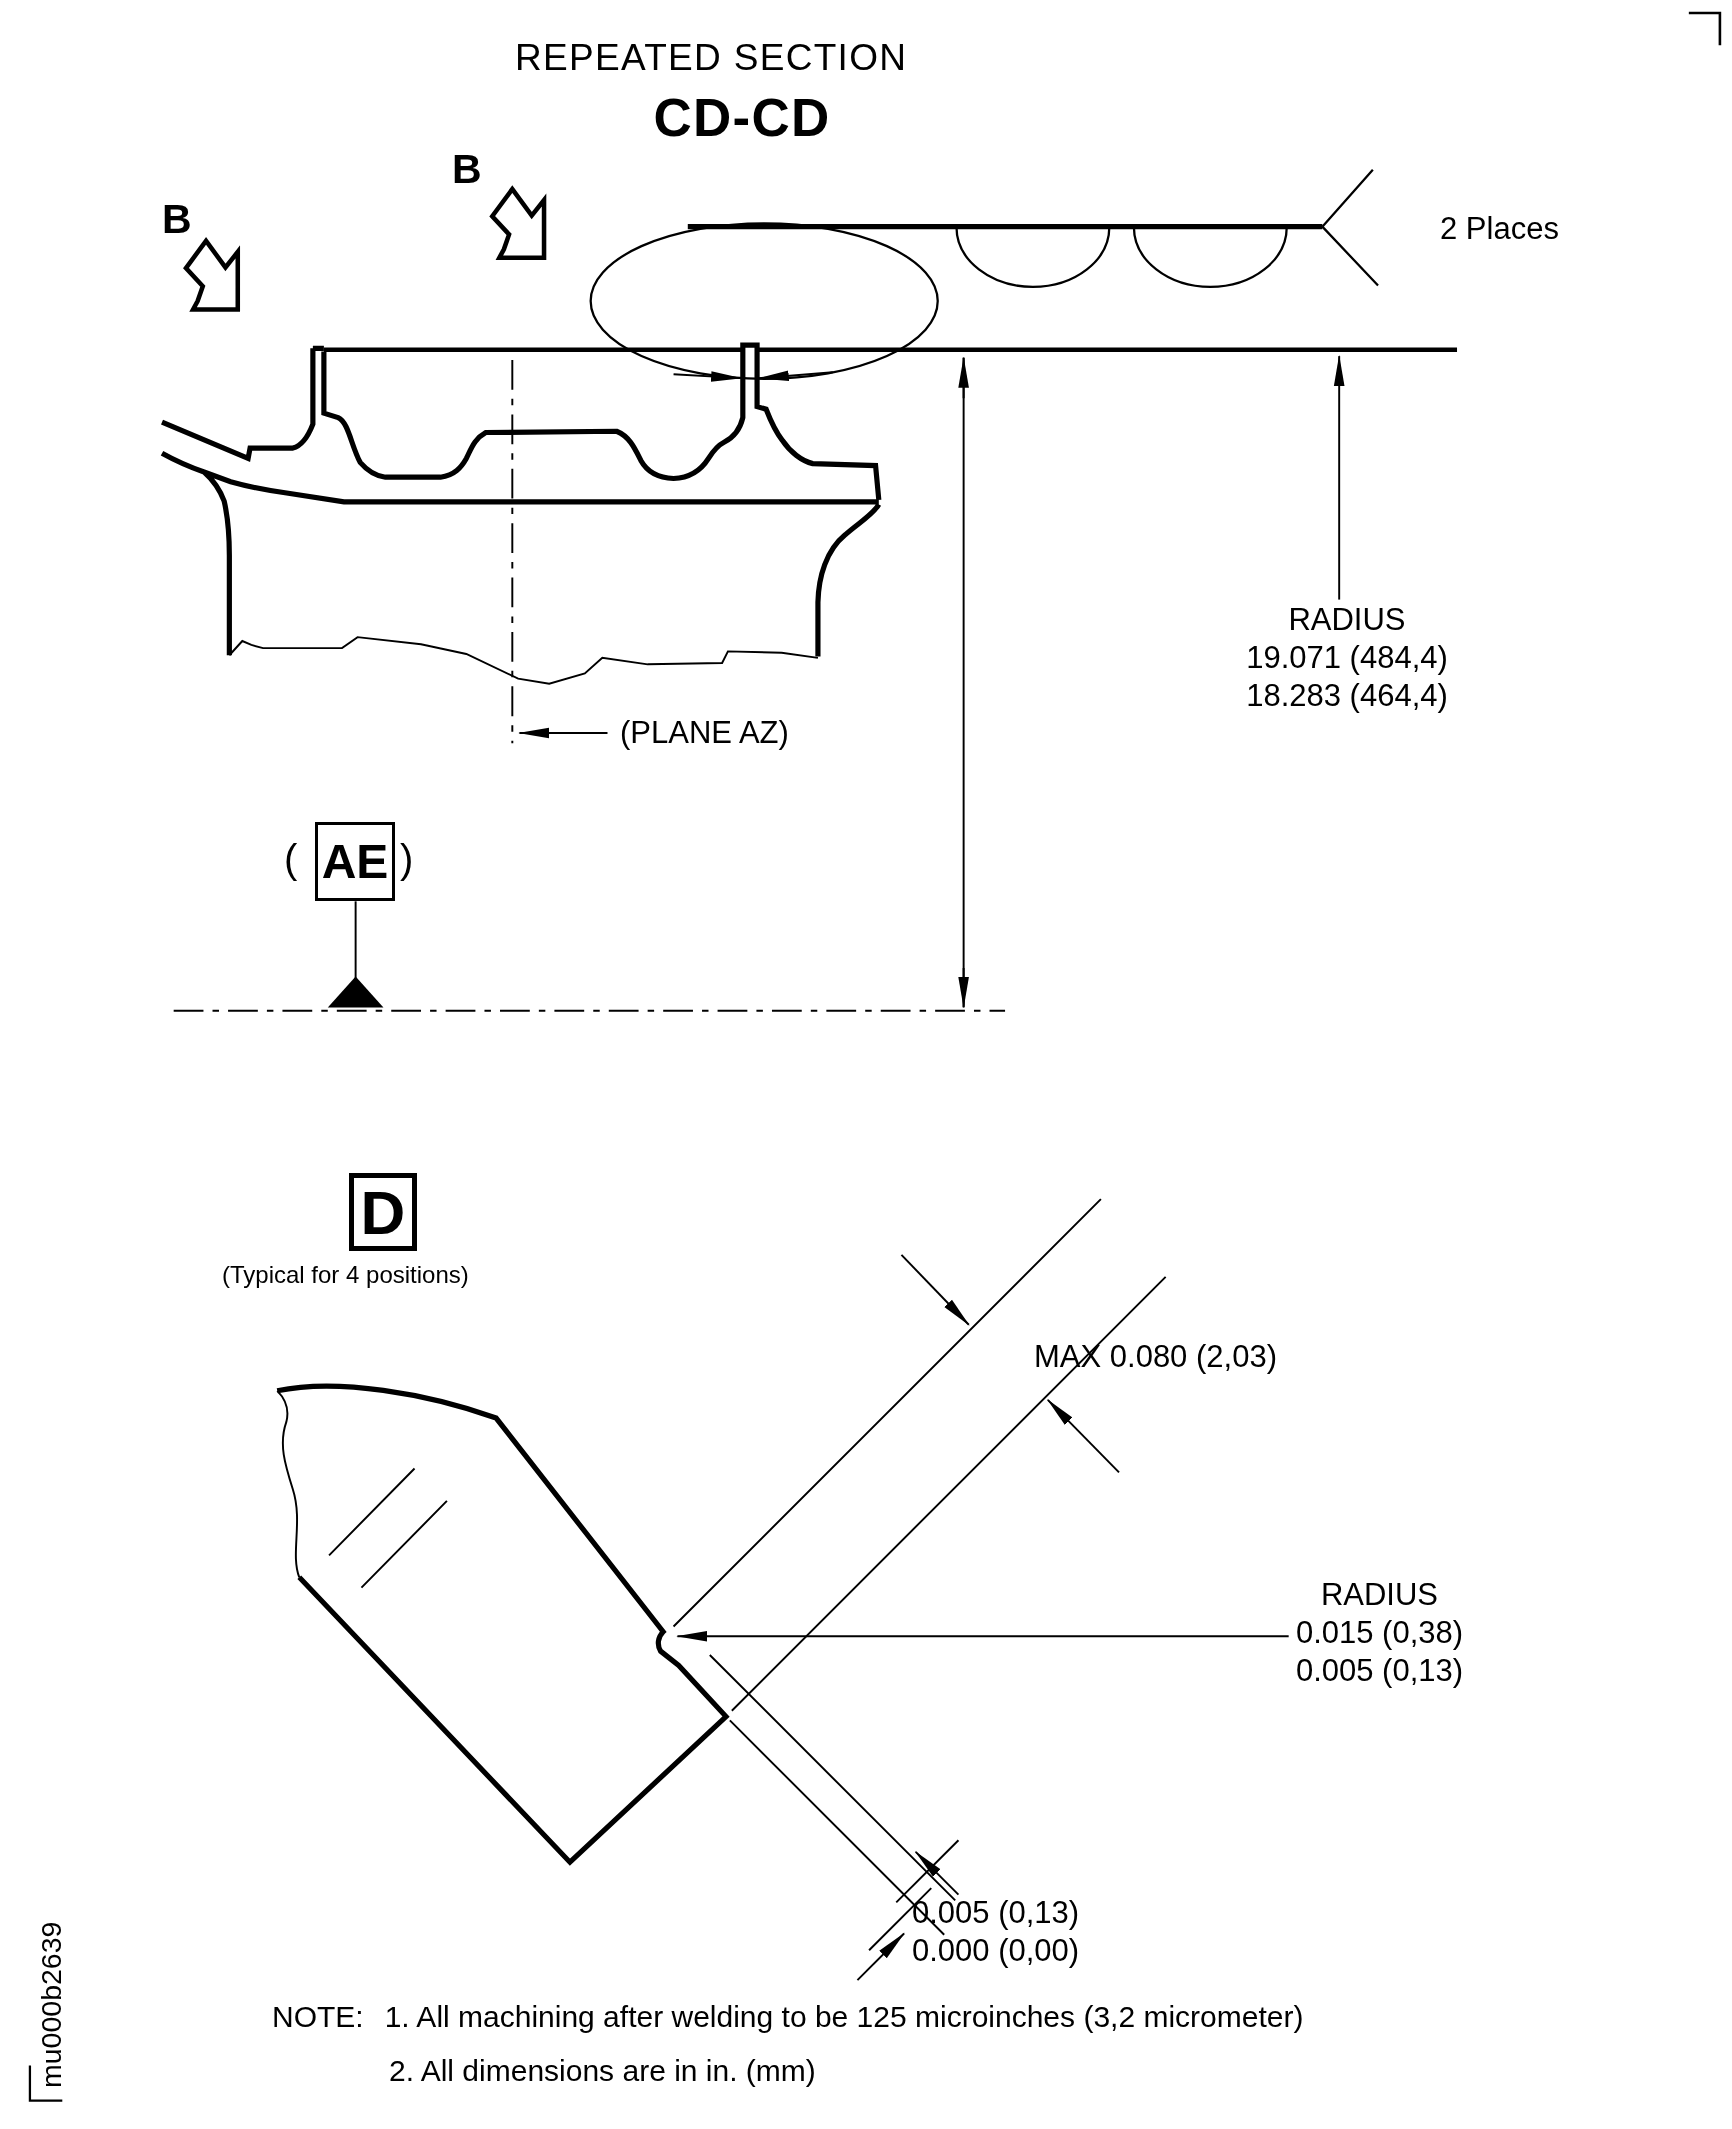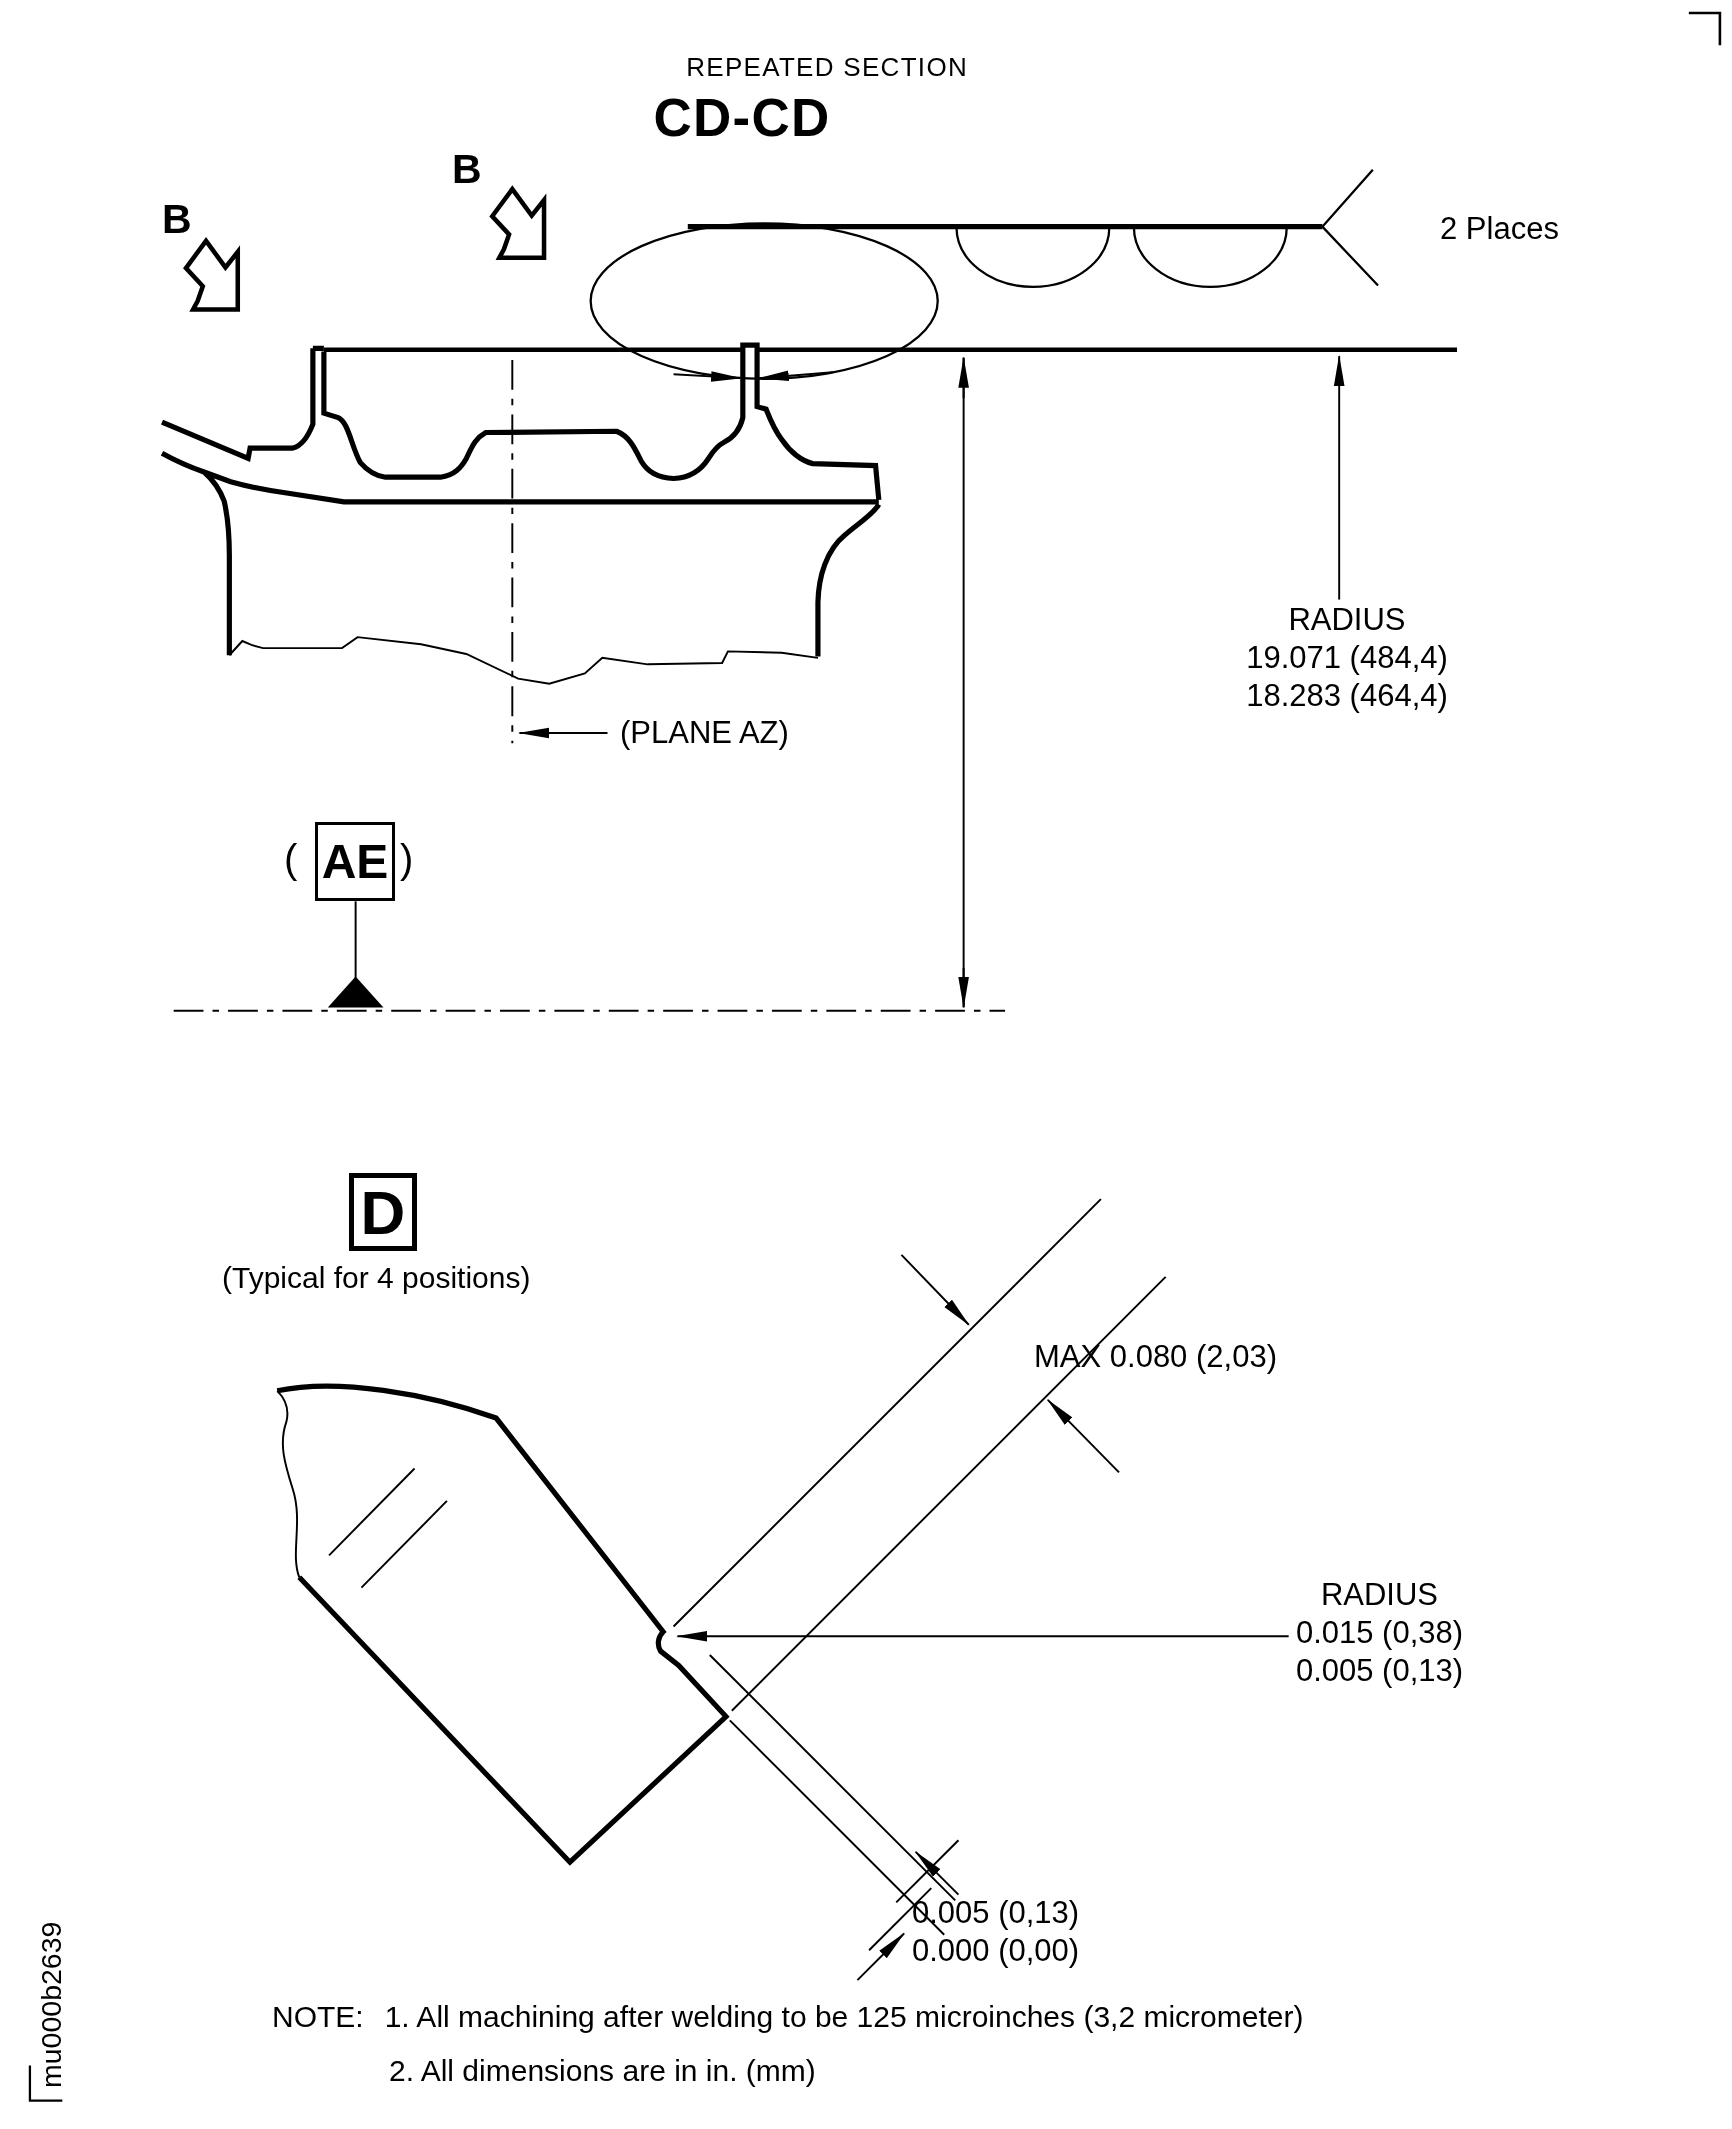--- a/index.html
+++ b/index.html
@@ -1,36 +1,36 @@
 <!DOCTYPE html>
 <html style="font-size:10.4px"><head>
 <meta charset="utf-8">
 <style>
   html,body{margin:0;padding:0;background:#ffffff;}
   #sheet{position:relative;width:1733px;height:2129px;background:#ffffff;overflow:hidden;
          font-family:"Liberation Sans",sans-serif;color:#000;}
   #linework{position:absolute;left:0;top:0;}
   .txt{position:absolute;white-space:nowrap;color:#000;}
-  .t-title1{left:515px;top:52px;width:453px;text-align:right;font-size:26px;letter-spacing:1.3px;}
+  .t-title1{left:515px;top:37px;width:453px;text-align:left;font-size:37px;letter-spacing:1.3px;}
   .t-title2{left:580px;top:87px;width:324px;text-align:center;font-size:53px;font-weight:bold;letter-spacing:1.3px;}
   .t-b1{left:162px;top:196px;font-size:41px;font-weight:bold;}
   .t-b2{left:452px;top:146px;font-size:41px;font-weight:bold;}
   .t-places{left:1440px;top:211px;font-size:31px;}
   .t-radius-upper{left:1224px;top:601px;width:246px;text-align:center;font-size:31px;line-height:38px;}
   .t-planeaz{left:620px;top:715px;font-size:31px;}
   .t-paren-open{left:284px;top:837px;font-size:40px;}
   .t-paren-close{left:400px;top:837px;font-size:40px;}
   .ae-box{position:absolute;left:315px;top:822px;width:80px;height:79px;border:3.9px solid #000;
           box-sizing:border-box;display:flex;align-items:center;justify-content:center;
           font-size:48px;font-weight:bold;}
   .t-heightdim{left:866px;top:1069px;font-size:31px;line-height:40px;}
   .d-box{position:absolute;left:349px;top:1173px;width:68px;height:78px;border:5.8px solid #000;
          box-sizing:border-box;display:flex;align-items:center;justify-content:center;
          font-size:62px;font-weight:bold;}
-  .t-typical{left:222px;top:1261px;font-size:30px;}
+  .t-typical{left:222px;top:1261px;font-size:24px;}
   .t-maxdim{left:1034px;top:1339px;font-size:31px;}
   .t-radius-lower{left:1279px;top:1576px;width:201px;text-align:center;font-size:31px;line-height:38px;}
   .t-flushdim{left:912px;top:1894px;font-size:31px;line-height:38px;}
   .t-note1{left:272px;top:2000px;font-size:30px;}
   .t-note1 .note-item{margin-left:21px;}
   .t-note2{left:389px;top:2054px;font-size:30px;}
   .t-docid{left:35px;top:2088px;font-size:28.5px;transform:rotate(-90deg);transform-origin:0 0;}
 </style>
 </head>
 <body>

